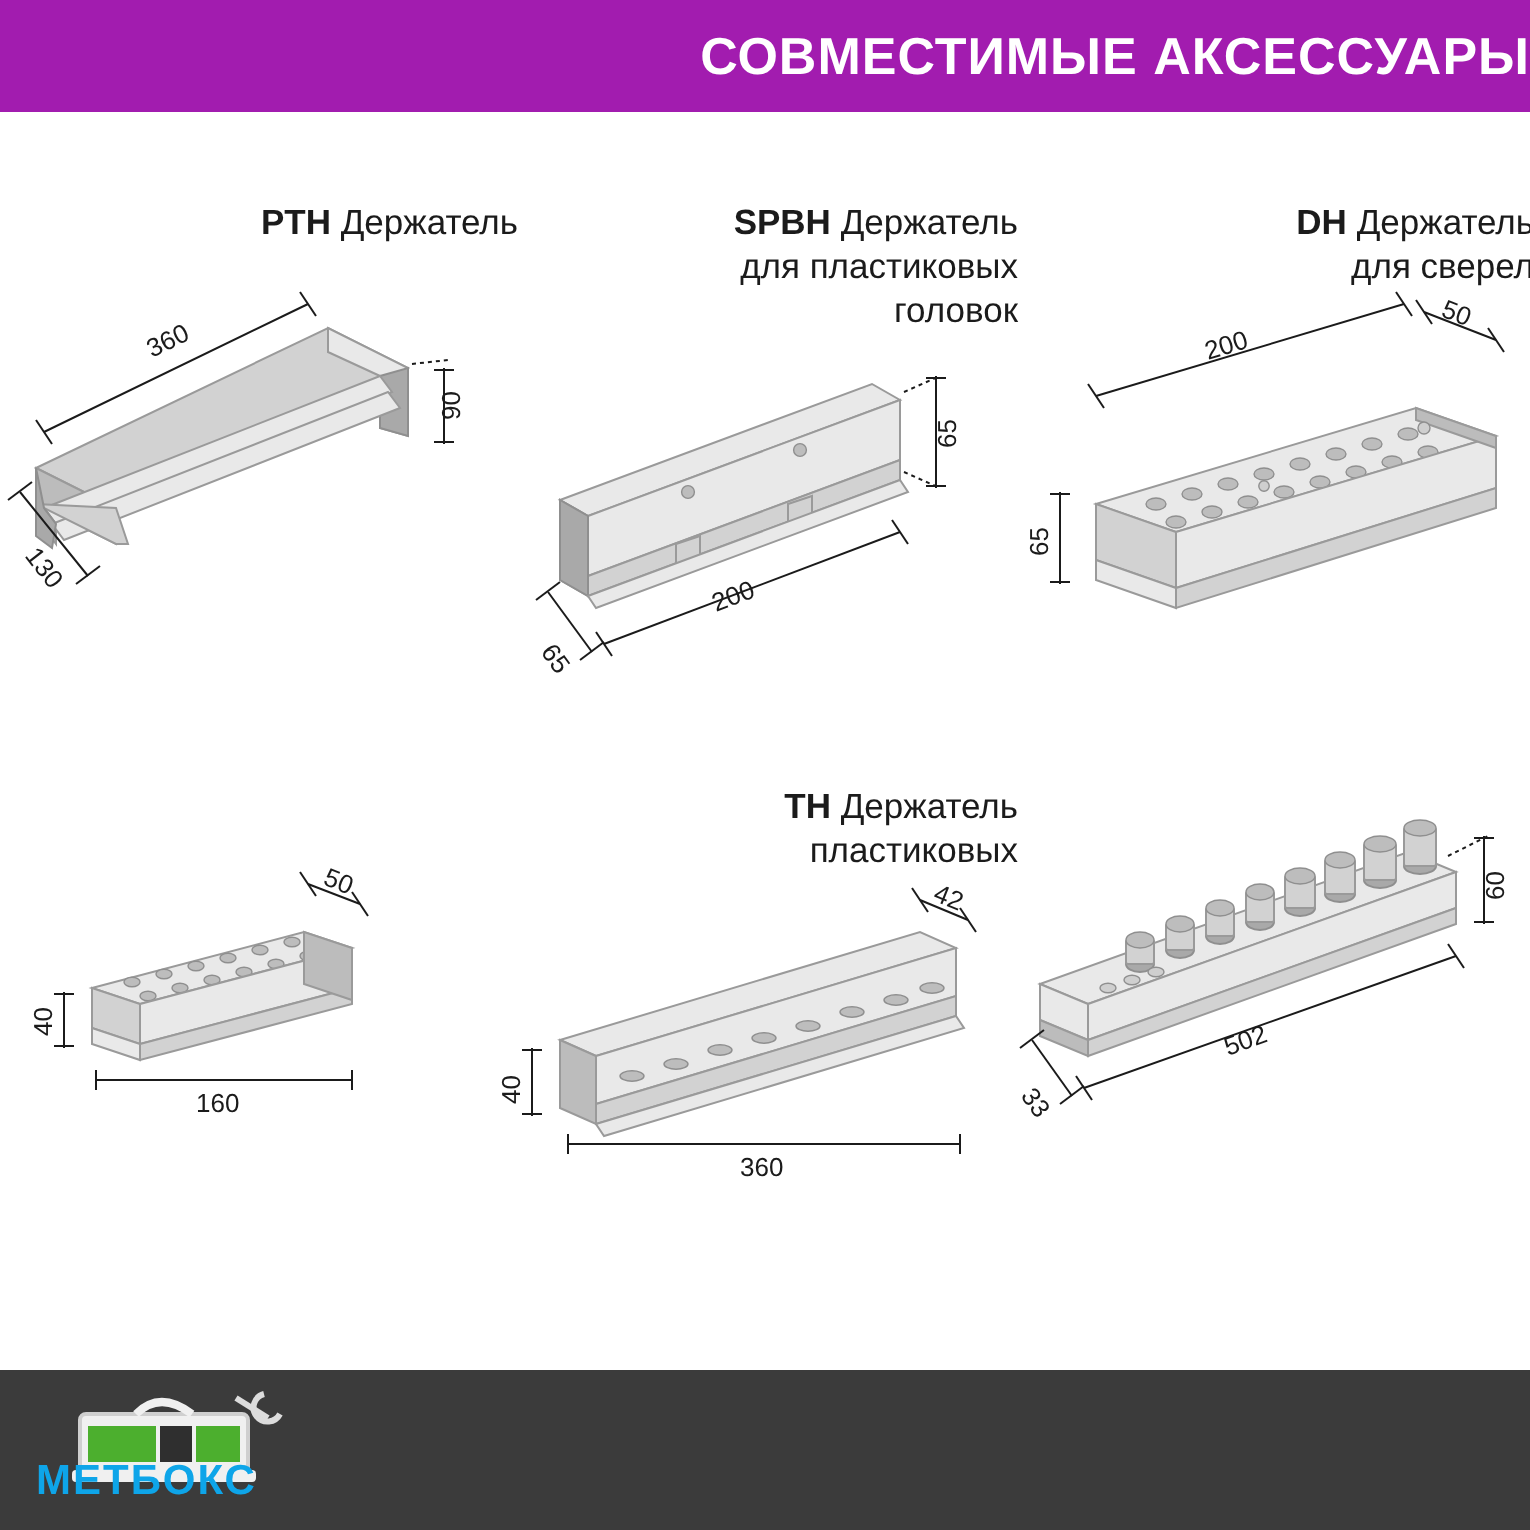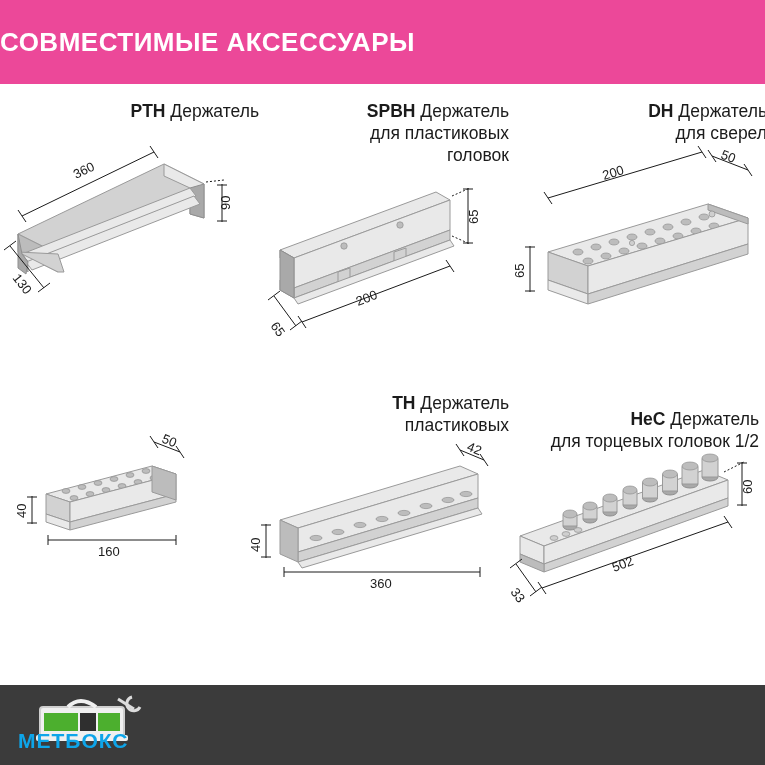--- a/index.html
+++ b/index.html
@@ -4,23 +4,23 @@
 <style>
   html,body{margin:0;padding:0;}
   body{
     width:765px;height:765px;
     background:#ffffff;
     font-family:"Liberation Sans", sans-serif;
     overflow:hidden;
     position:relative;
   }
   .header{
-    position:absolute;left:0;top:0;width:765px;height:84px;
-    background:#ec4899;
-    display:flex;align-items:center;justify-content:flex-start;
+    position:absolute;left:0;top:0;width:765px;height:56px;
+    background:#a21caf;
+    display:flex;align-items:center;justify-content:flex-end;
   }
   .header-title{
     color:#ffffff;font-size:26px;font-weight:bold;letter-spacing:.5px;
     text-transform:uppercase;
   }
   .footer{
     position:absolute;left:0;bottom:0;width:765px;height:80px;
     background:#3b3b3b;
   }
   .logo{
@@ -349,25 +349,20 @@
           <line x1="30" y1="136" x2="226" y2="136"></line>
           <line x1="30" y1="131" x2="30" y2="141"></line>
           <line x1="226" y1="131" x2="226" y2="141"></line>
         </g>
         <text class="dimtxt" x="116" y="152">360</text>
       </svg>
     </div>
   </div>
 
   <div class="cell" style="left:504px; top:342px;">
-    <div class="cap">
-      <b>HeC</b>
-      <span>Держатель</span><br>
-      <span>для торцевых головок 1/2</span>
-    </div>
     <div class="art">
       <svg width="255" height="180" viewBox="0 0 255 180">
         <g>
 
           <polygon class="f-light" points="16,84 200,18 224,28 40,94"></polygon>
 
           <polygon class="f-light" points="16,84 40,94 40,112 16,102"></polygon>
           <polygon class="f-light" points="40,94 224,28 224,46 40,112"></polygon>
 
           <polygon class="f-mid" points="40,112 224,46 224,54 40,120"></polygon>

